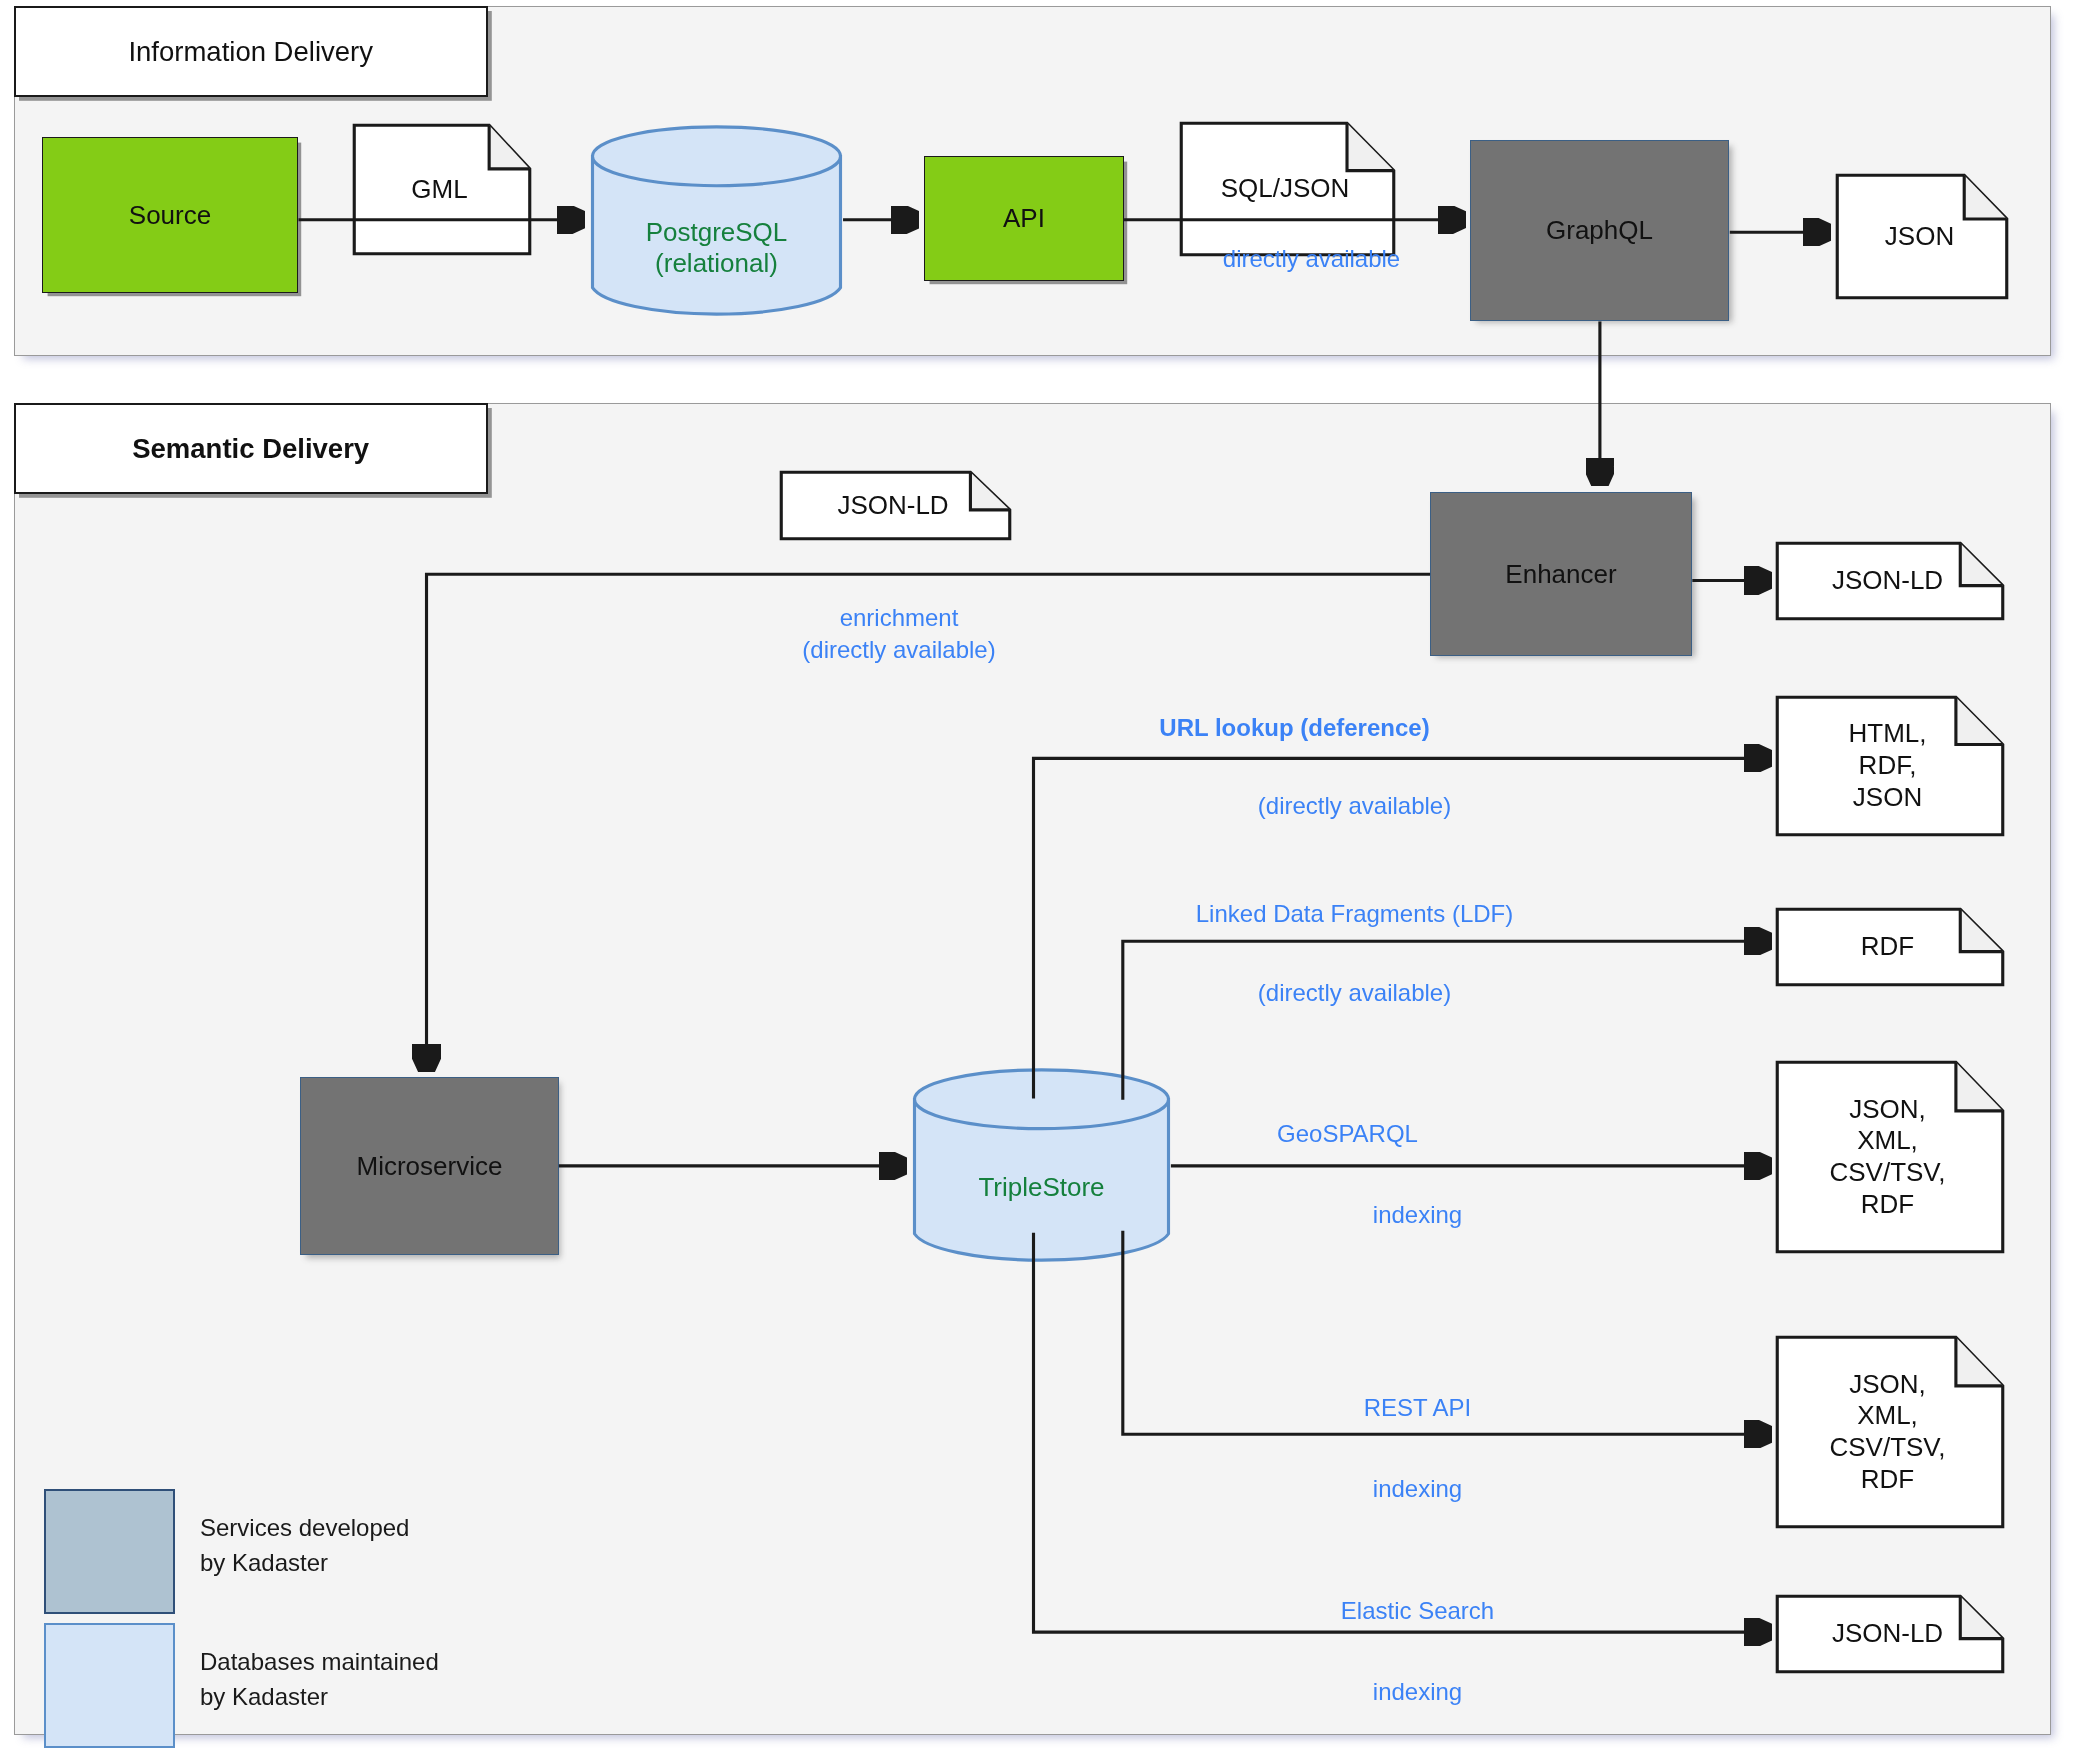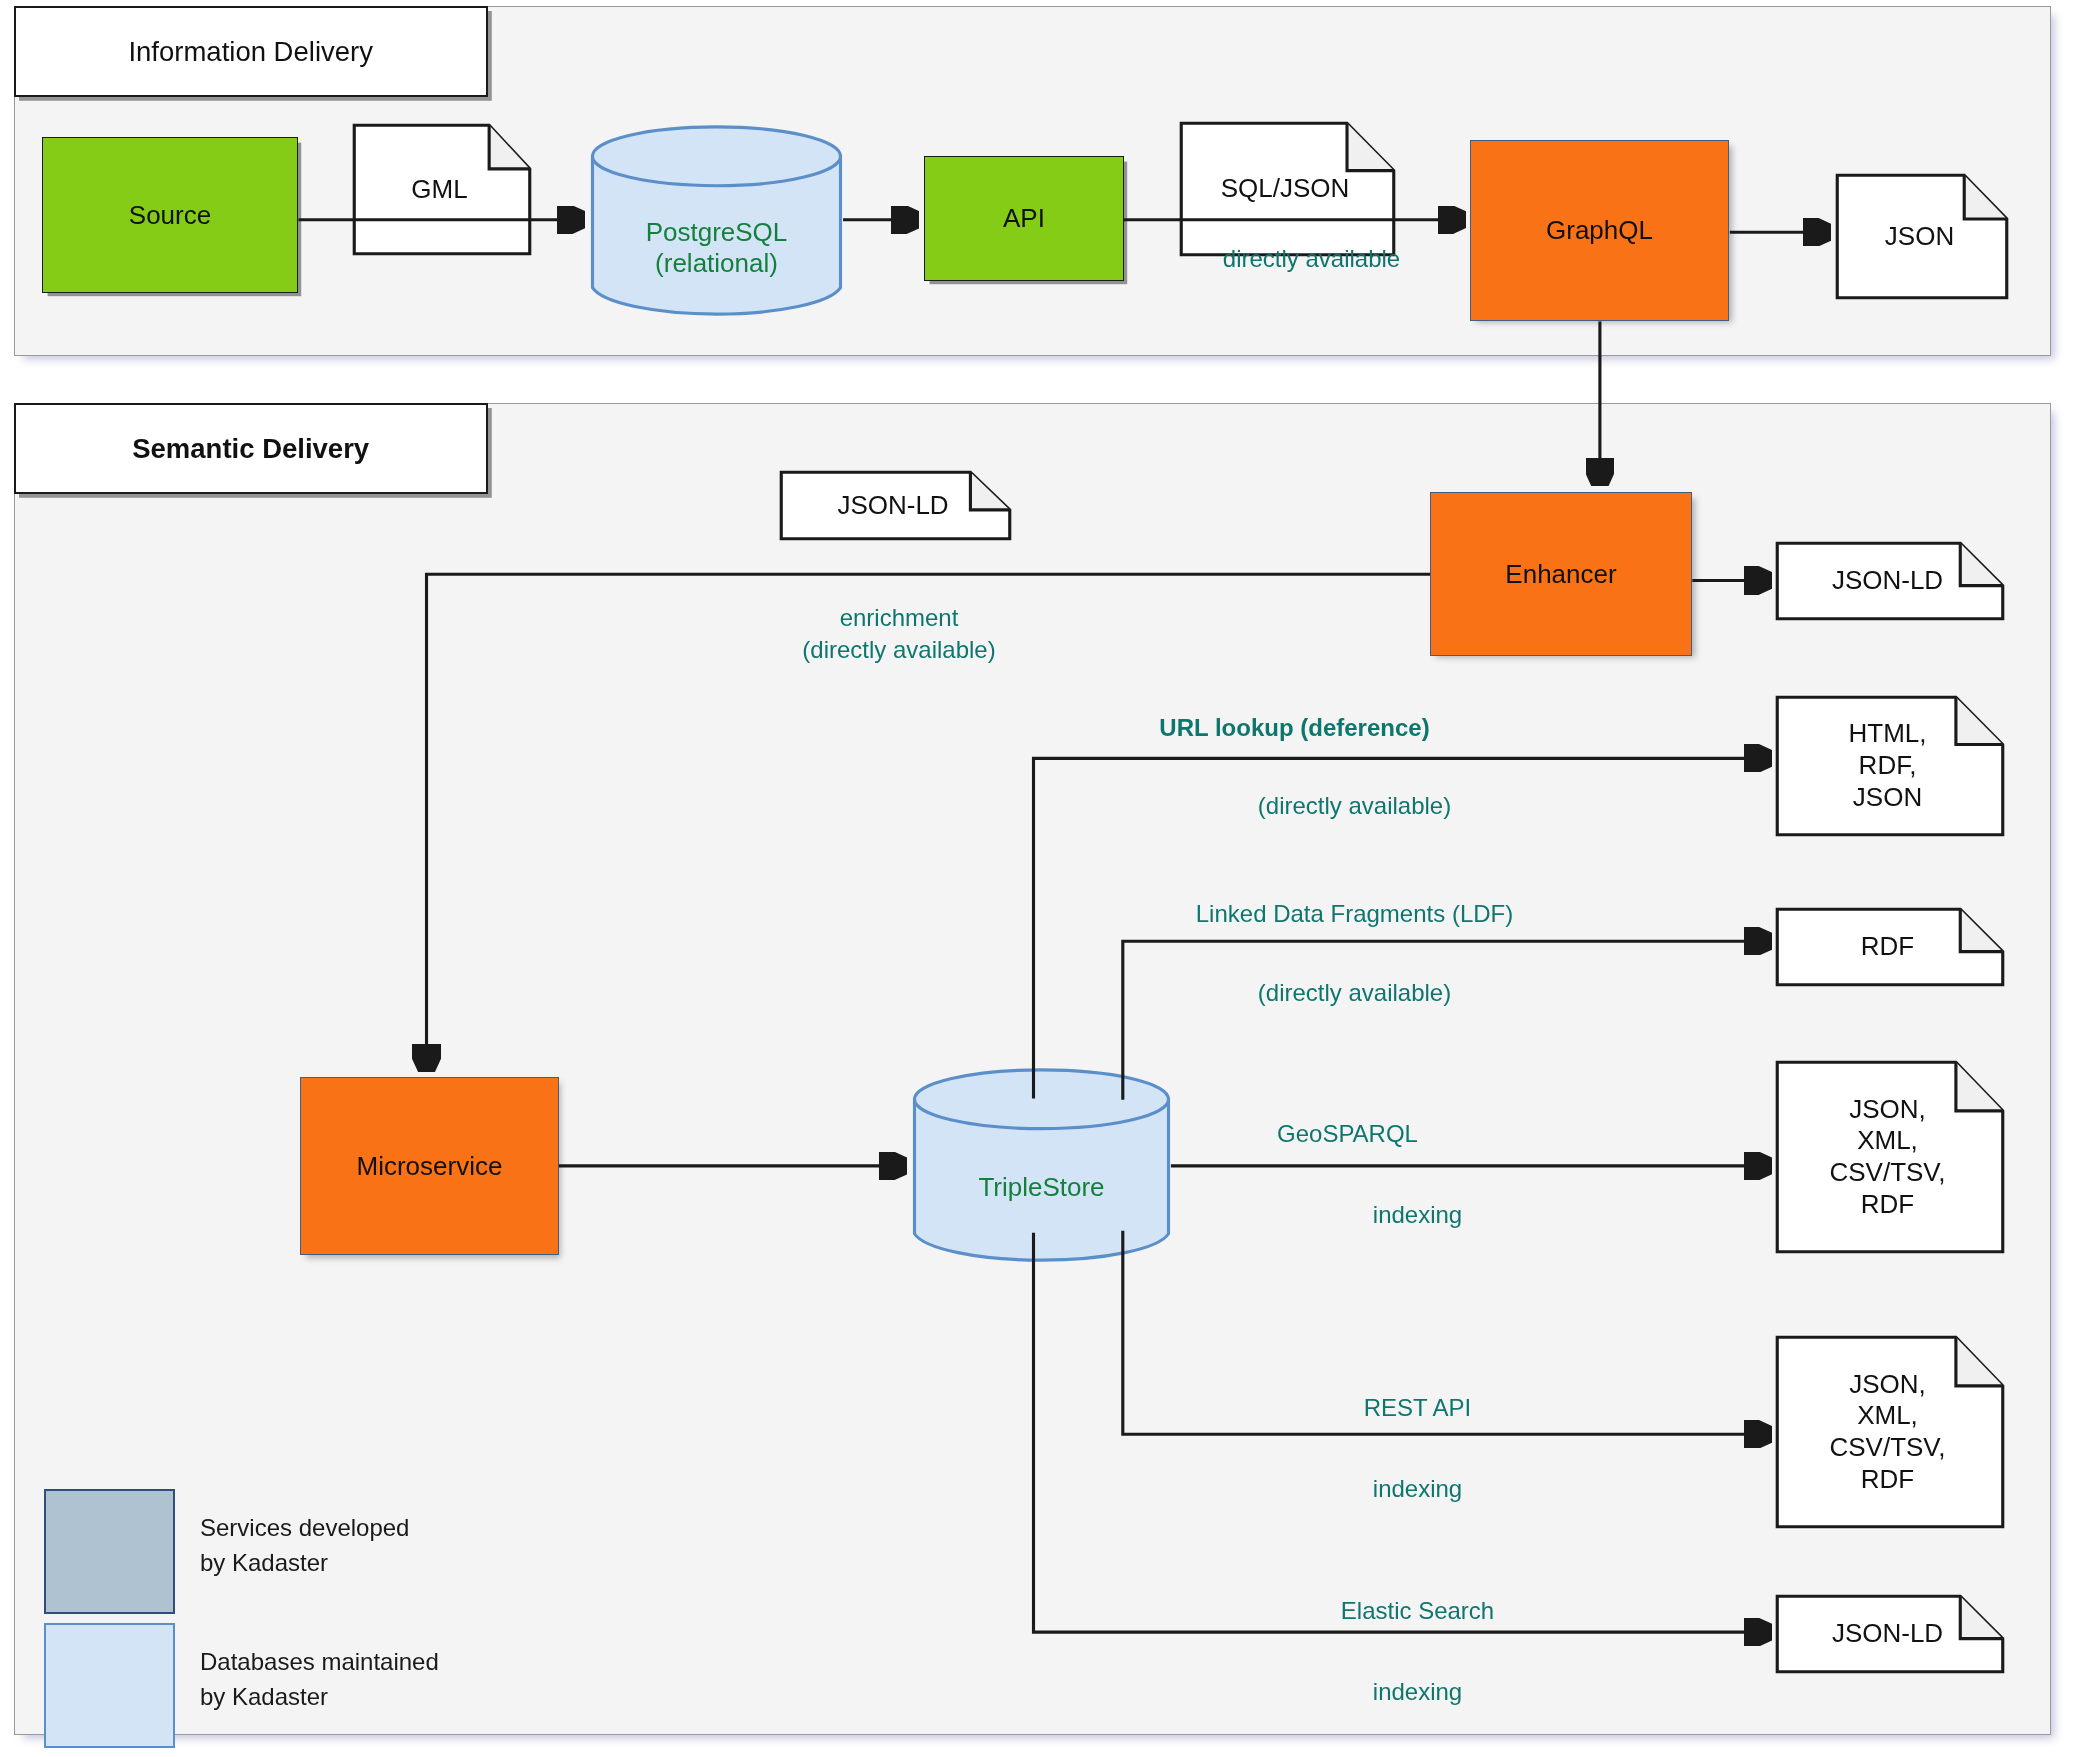--- a/index.html
+++ b/index.html
@@ -47,21 +47,21 @@
     font-size: 26px;
     color: #111111;
     line-height: 1.18;
   }
   .box.white {
     background: #84cc16;
     border: 1.9px solid #1a1a1a;
     box-shadow: 4.4px 4.4px 0px -1.2px rgba(80,80,80,0.6);
   }
   .box.service {
-    background: #f97316;
+    background: #737373;
     border: 1.9px solid #3b5f85;
     box-shadow: 4.4px 4.4px 6.2px -1.9px rgba(90,90,90,0.45);
   }
   
   .doc {
     position: absolute;
     box-sizing: border-box;
   }
   .doc svg { display: block; width: 100%; height: 100%; overflow: visible; }
   .doc .doc-label {
@@ -86,21 +86,21 @@
     text-align: center;
     font-size: 26px;
     color: #15803d;
     line-height: 1.2;
     white-space: pre-line;
   }
   
   .edge-label {
     position: absolute;
     font-size: 24px;
-    color: #0f766e;
+    color: #3b82f6;
     text-align: center;
     line-height: 1.35;
     white-space: pre-line;
   }
   
   .legend-swatch {
     position: absolute;
     box-sizing: border-box;
   }
   .legend-swatch.service { background: #aec2d1; border: 2.5px solid #2f4f78; }

